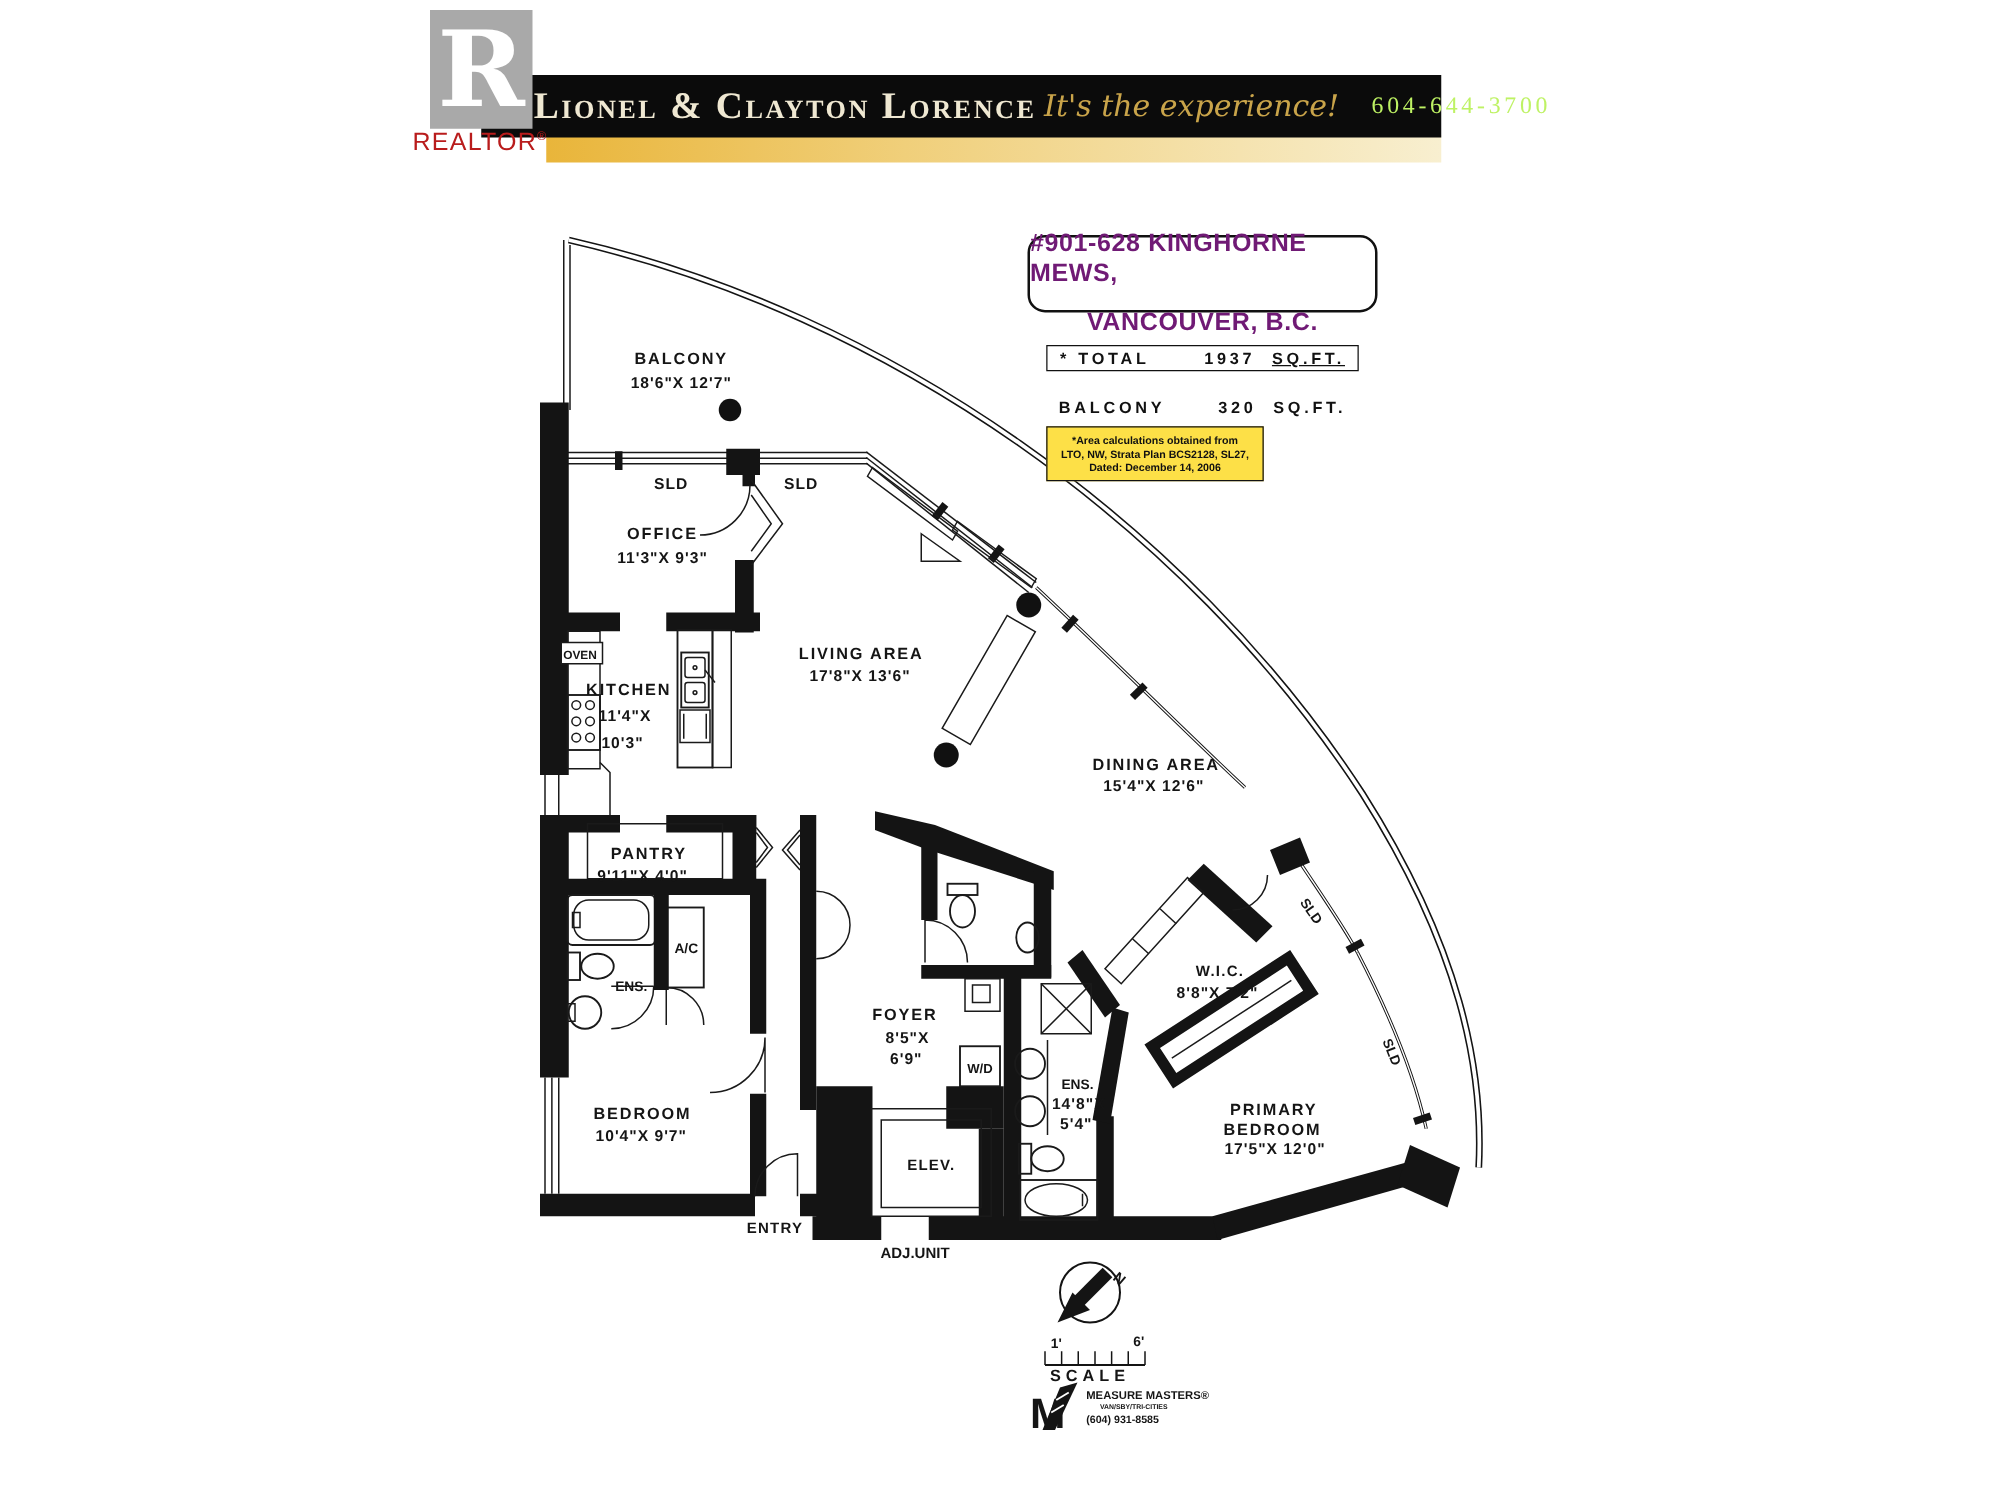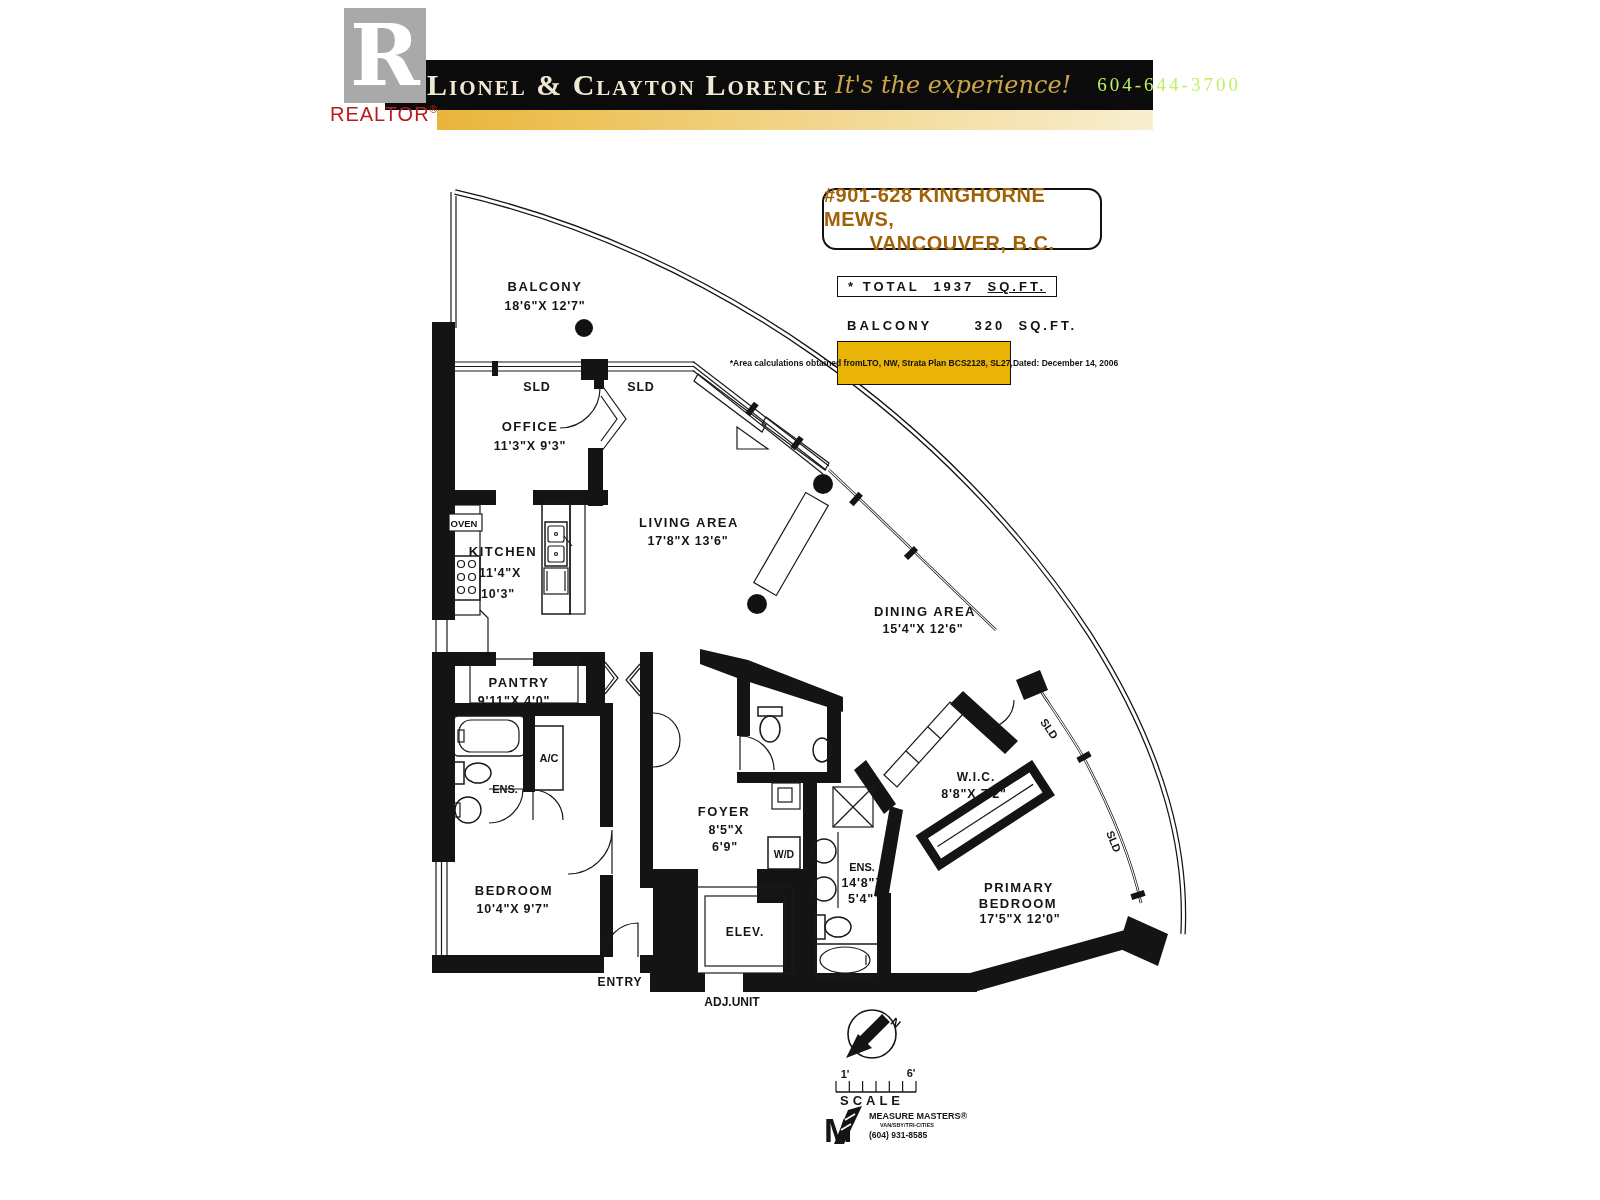--- a/index.html
+++ b/index.html
@@ -17,29 +17,29 @@
   #realtor{left:344px;top:8px;width:82px;height:95px;background:#a9a9a9;z-index:2;
            display:flex;align-items:center;justify-content:center;}
   #realtor .r{color:#ffffff;font-family:"DejaVu Serif",serif;font-weight:bold;font-size:84px;line-height:84px;}
   #realtor-label{left:330px;top:103px;width:120px;color:#b91c1c;font-size:20px;letter-spacing:1px;z-index:2;}
   #realtor-label sup{font-size:10px;}
   #goldstrip{left:437px;top:108px;width:716px;height:22px;z-index:0;
              background:linear-gradient(90deg,#e9b53a 0%,#f0cf7a 40%,#f8efd0 100%);}
   
   .addr{left:822px;top:188px;width:276px;height:58px;border:2.5px solid #111;border-radius:14px;
         display:flex;flex-direction:column;align-items:center;justify-content:center;z-index:3;background:#fff;}
-  .addr div{font-size:20px;font-weight:bold;color:#a16207;line-height:24px;letter-spacing:.5px;}
-  .totalrow{left:837px;top:276px;width:220px;height:21px;border:1.5px solid #111;display:flex;
+  .addr div{font-size:20px;font-weight:bold;color:#701a75;line-height:24px;letter-spacing:.5px;margin-top:15px;}
+  .totalrow{left:837px;top:276px;width:250px;height:21px;border:1.5px solid #111;display:flex;
             align-items:center;justify-content:space-between;padding:0 10px;box-sizing:border-box;z-index:3;background:#fff;}
   .totalrow span,.balcrow span{font-size:13px;font-weight:bold;letter-spacing:3px;color:#111;white-space:nowrap;}
   .balcrow{left:837px;top:315px;width:250px;height:20px;display:flex;align-items:center;
            justify-content:space-between;padding:0 10px;box-sizing:border-box;z-index:3;}
   .u{text-decoration:underline;}
   .notebox{left:837px;top:341px;width:172px;height:42px;border:1.2px solid #111;display:flex;
-           flex-direction:row;align-items:center;justify-content:center;z-index:3;background:#eab308;}
+           flex-direction:column;align-items:center;justify-content:center;z-index:3;background:#fde047;}
   .notebox div{font-size:8.5px;font-weight:bold;color:#111;line-height:11px;white-space:nowrap;}
   
   #plan{left:420px;top:140px;z-index:1;}
   #plan text{font-family:"Liberation Sans",sans-serif;font-weight:bold;fill:#151515;}
   .wall{fill:#141414;stroke:none;}
   .thin{fill:none;stroke:#1a1a1a;stroke-width:1.2;}
   .thin2{fill:none;stroke:#1a1a1a;stroke-width:1.5;}
   .fixt{fill:#ffffff;stroke:#1a1a1a;stroke-width:1.2;}
   .lbl{font-size:13px;letter-spacing:1.5px;}
   .dim{font-size:12.5px;letter-spacing:.8px;}

